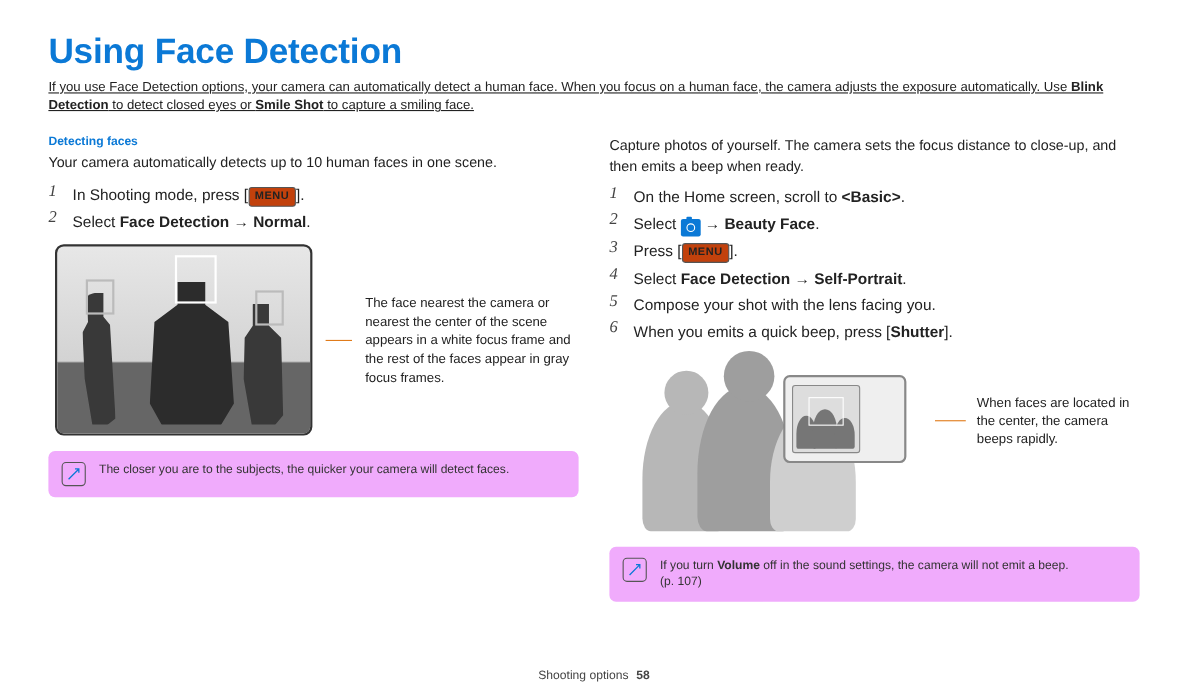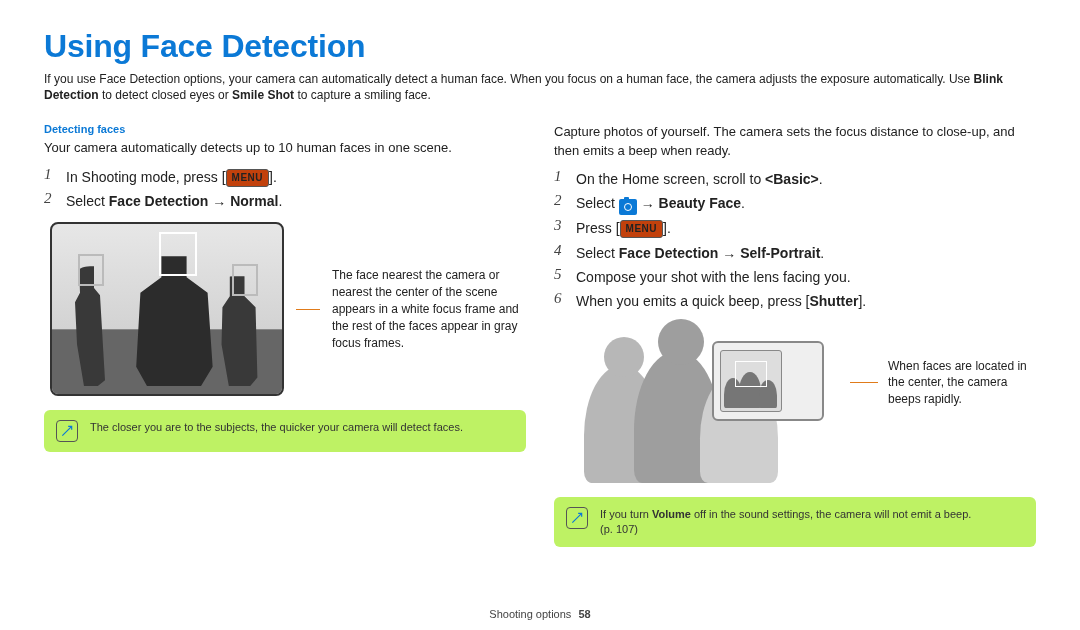--- a/index.html
+++ b/index.html
@@ -19,20 +19,21 @@
     color: #0b79d6;
     font-size: 32px;
     font-weight: 700;
     margin: 0 0 6px 0;
     letter-spacing: -0.2px;
   }
   .intro {
     font-size: 12px;
     line-height: 1.35;
     margin-bottom: 20px;
+    text-decoration: underline;
   }
   .columns {
     display: flex;
     gap: 28px;
   }
   .col {
     flex: 1;
     min-width: 0;
   }
   h2.section {
@@ -106,21 +107,21 @@
     width: 8px;
     height: 8px;
     border: 1.5px solid #fff;
     border-radius: 50%;
     box-sizing: border-box;
   }
   b { font-weight: 700; }
 
   
   .tip {
-    background: #bef264;
+    background: #f0abfc;
     border-radius: 6px;
     padding: 10px 12px;
     margin-top: 14px;
     display: flex;
     align-items: flex-start;
     gap: 12px;
     font-size: 11px;
     color: #333;
   }
   .tip-icon {

